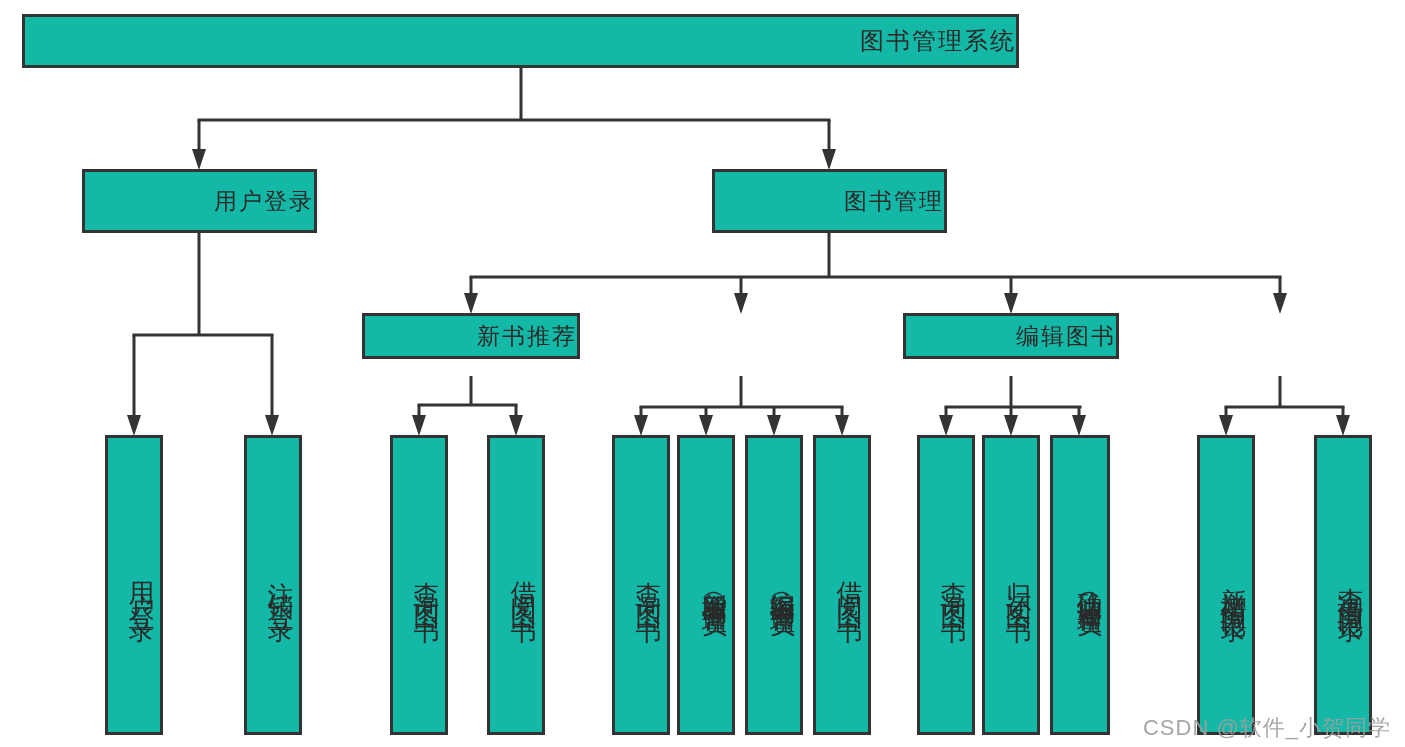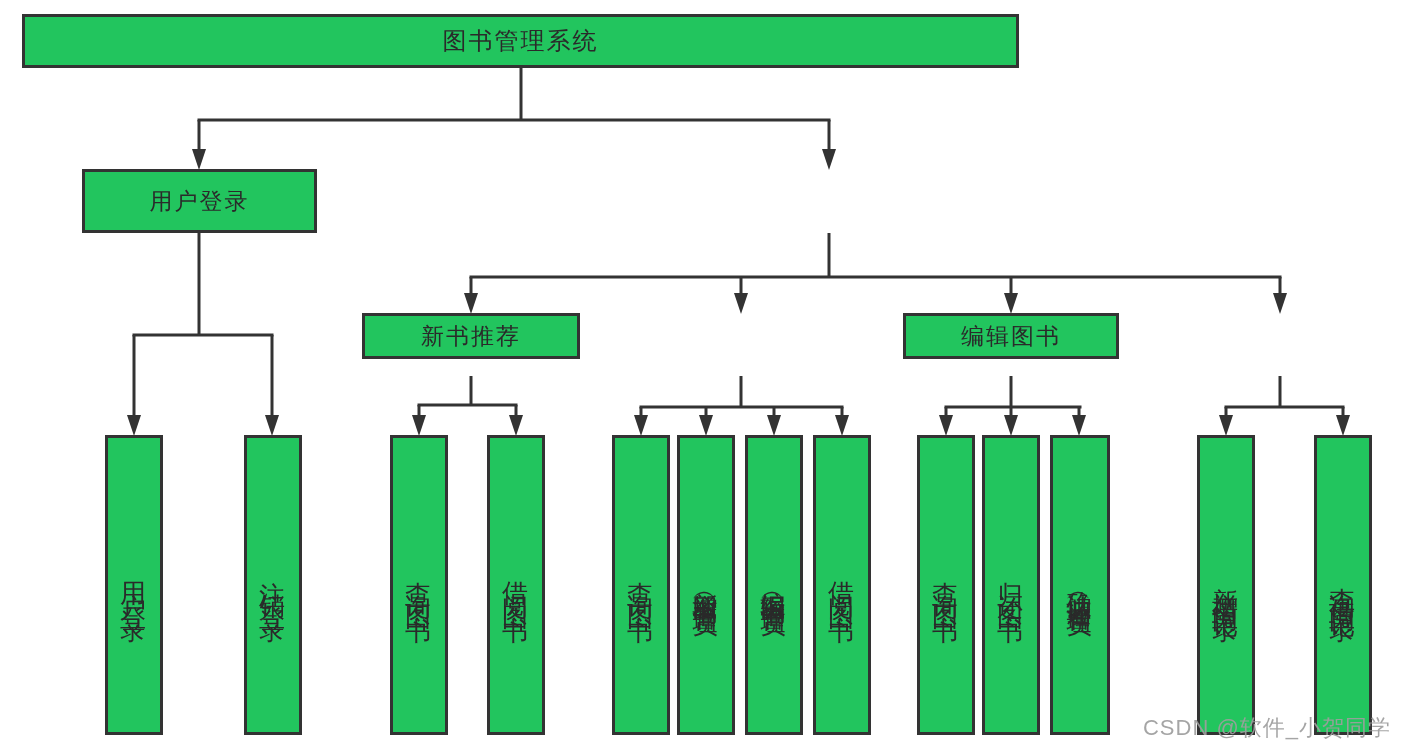--- a/index.html
+++ b/index.html
@@ -19,24 +19,24 @@
   #connectors{
     position:absolute;left:0;top:0;
     pointer-events:none;
   }
   #connectors line{stroke:var(--line);stroke-width:3;}
   #connectors polygon{fill:var(--line);}
   .node{
     position:absolute;
     box-sizing:border-box;
     border:3px solid var(--line);
-    background:#22c55e;
+    background:#14b8a6;
     display:flex;
     align-items:center;
-    justify-content:center;
+    justify-content:flex-end;
     color:var(--text);
   }
   .root{left:22px;top:14px;width:997px;height:54px;font-size:24px;letter-spacing:2px;}
   .lvl2{top:169px;width:235px;height:64px;font-size:23px;letter-spacing:2px;}
   .lvl3{top:313px;height:46px;font-size:23px;letter-spacing:2px;}
   .leaf{top:435px;width:58px;height:300px;}
   .vtext{
     writing-mode:vertical-rl;
     text-orientation:mixed;
     font-size:26px;
@@ -124,20 +124,23 @@
     <polygon points="1336,415 1350,415 1343,436"></polygon>
   </svg>
 
   <div class="node root">
     <span>图书管理系统</span>
   </div>
 
   <div class="node lvl2" style="left:82px">
     <span>用户登录</span>
   </div>
+  <div class="node lvl2" style="left:712px">
+    <span>图书管理</span>
+  </div>
 
   <div class="node lvl3" style="left:362px;width:218px">
     <span>新书推荐</span>
   </div>
   <div class="node lvl3" style="left:903px;width:216px">
     <span>编辑图书</span>
   </div>
 
   <div class="node leaf" style="left:105px">
     <span class="vtext ls4">用户登录</span>

